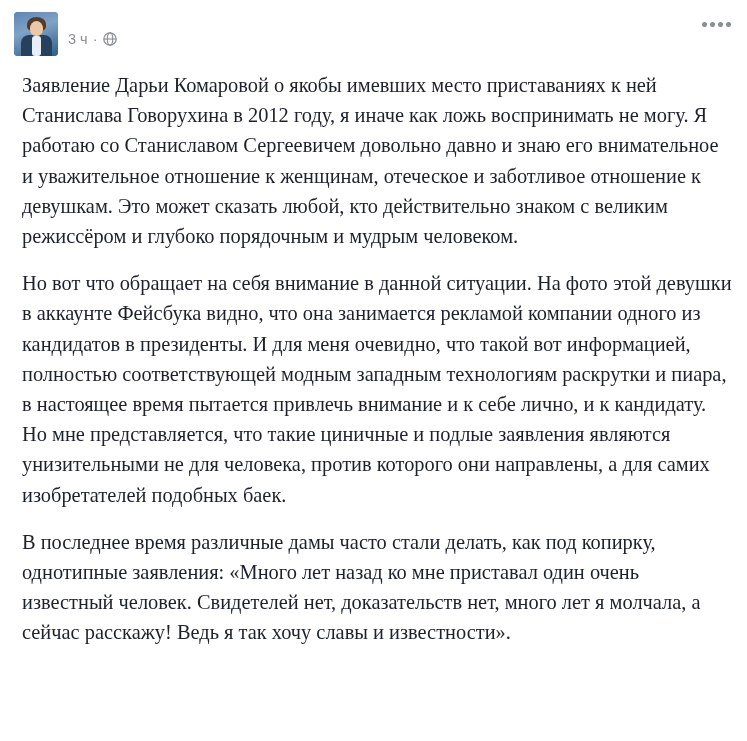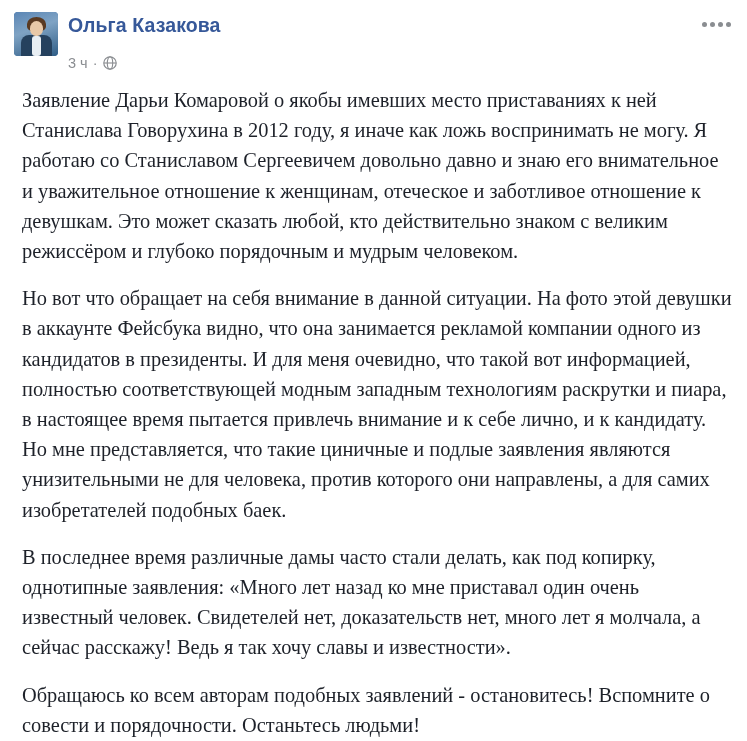--- a/index.html
+++ b/index.html
@@ -150,21 +150,20 @@
   <div class="post-header">
     <div class="avatar">
       <div class="av-sky"></div>
       <div class="av-body"></div>
       <div class="av-shirt"></div>
       <div class="av-hair"></div>
       <div class="av-head"></div>
     </div>
 
     <div class="header-text">
-      <div class="author-name">Ольга Казакова</div>
       <div class="meta-row">
         <span class="meta-time">3 ч</span>
         <span class="meta-sep">·</span>
         <span class="globe-icon">
           <svg width="14" height="14" viewBox="0 0 14 14" aria-hidden="true">
             <circle cx="7" cy="7" r="6.2" fill="none" stroke="#8a8d91" stroke-width="1.2"></circle>
             <ellipse cx="7" cy="7" rx="2.7" ry="6.2" fill="none" stroke="#8a8d91" stroke-width="1.1"></ellipse>
             <line x1="0.9" y1="7" x2="13.1" y2="7" stroke="#8a8d91" stroke-width="1.1"></line>
           </svg>
         </span>
@@ -176,16 +175,15 @@
       <span></span>
       <span></span>
       <span></span>
     </div>
   </div>
 
   <div class="post-body">
     <p>Заявление Дарьи Комаровой о якобы имевших место приставаниях к ней Станислава Говорухина в 2012 году, я иначе как ложь воспринимать не могу. Я работаю со Станиславом Сергеевичем довольно давно и знаю его внимательное и уважительное отношение к женщинам, отеческое и заботливое отношение к девушкам. Это может сказать любой, кто действительно знаком с великим режиссёром и глубоко порядочным и мудрым человеком.</p>
     <p>Но вот что обращает на себя внимание в данной ситуации. На фото этой девушки в аккаунте Фейсбука видно, что она занимается рекламой компании одного из кандидатов в президенты. И для меня очевидно, что такой вот информацией, полностью соответствующей модным западным технологиям раскрутки и пиара, в настоящее время пытается привлечь внимание и к себе лично, и к кандидату. Но мне представляется, что такие циничные и подлые заявления являются унизительными не для человека, против которого они направлены, а для самих изобретателей подобных баек.</p>
     <p>В последнее время различные дамы часто стали делать, как под копирку, однотипные заявления: «Много лет назад ко мне приставал один очень известный человек. Свидетелей нет, доказательств нет, много лет я молчала, а сейчас расскажу! Ведь я так хочу славы и известности».</p>
-    <p>Обращаюсь ко всем авторам подобных заявлений - остановитесь! Вспомните о совести и порядочности. Останьтесь людьми!</p>
   </div>
 
 </div>
 
 </body></html>

